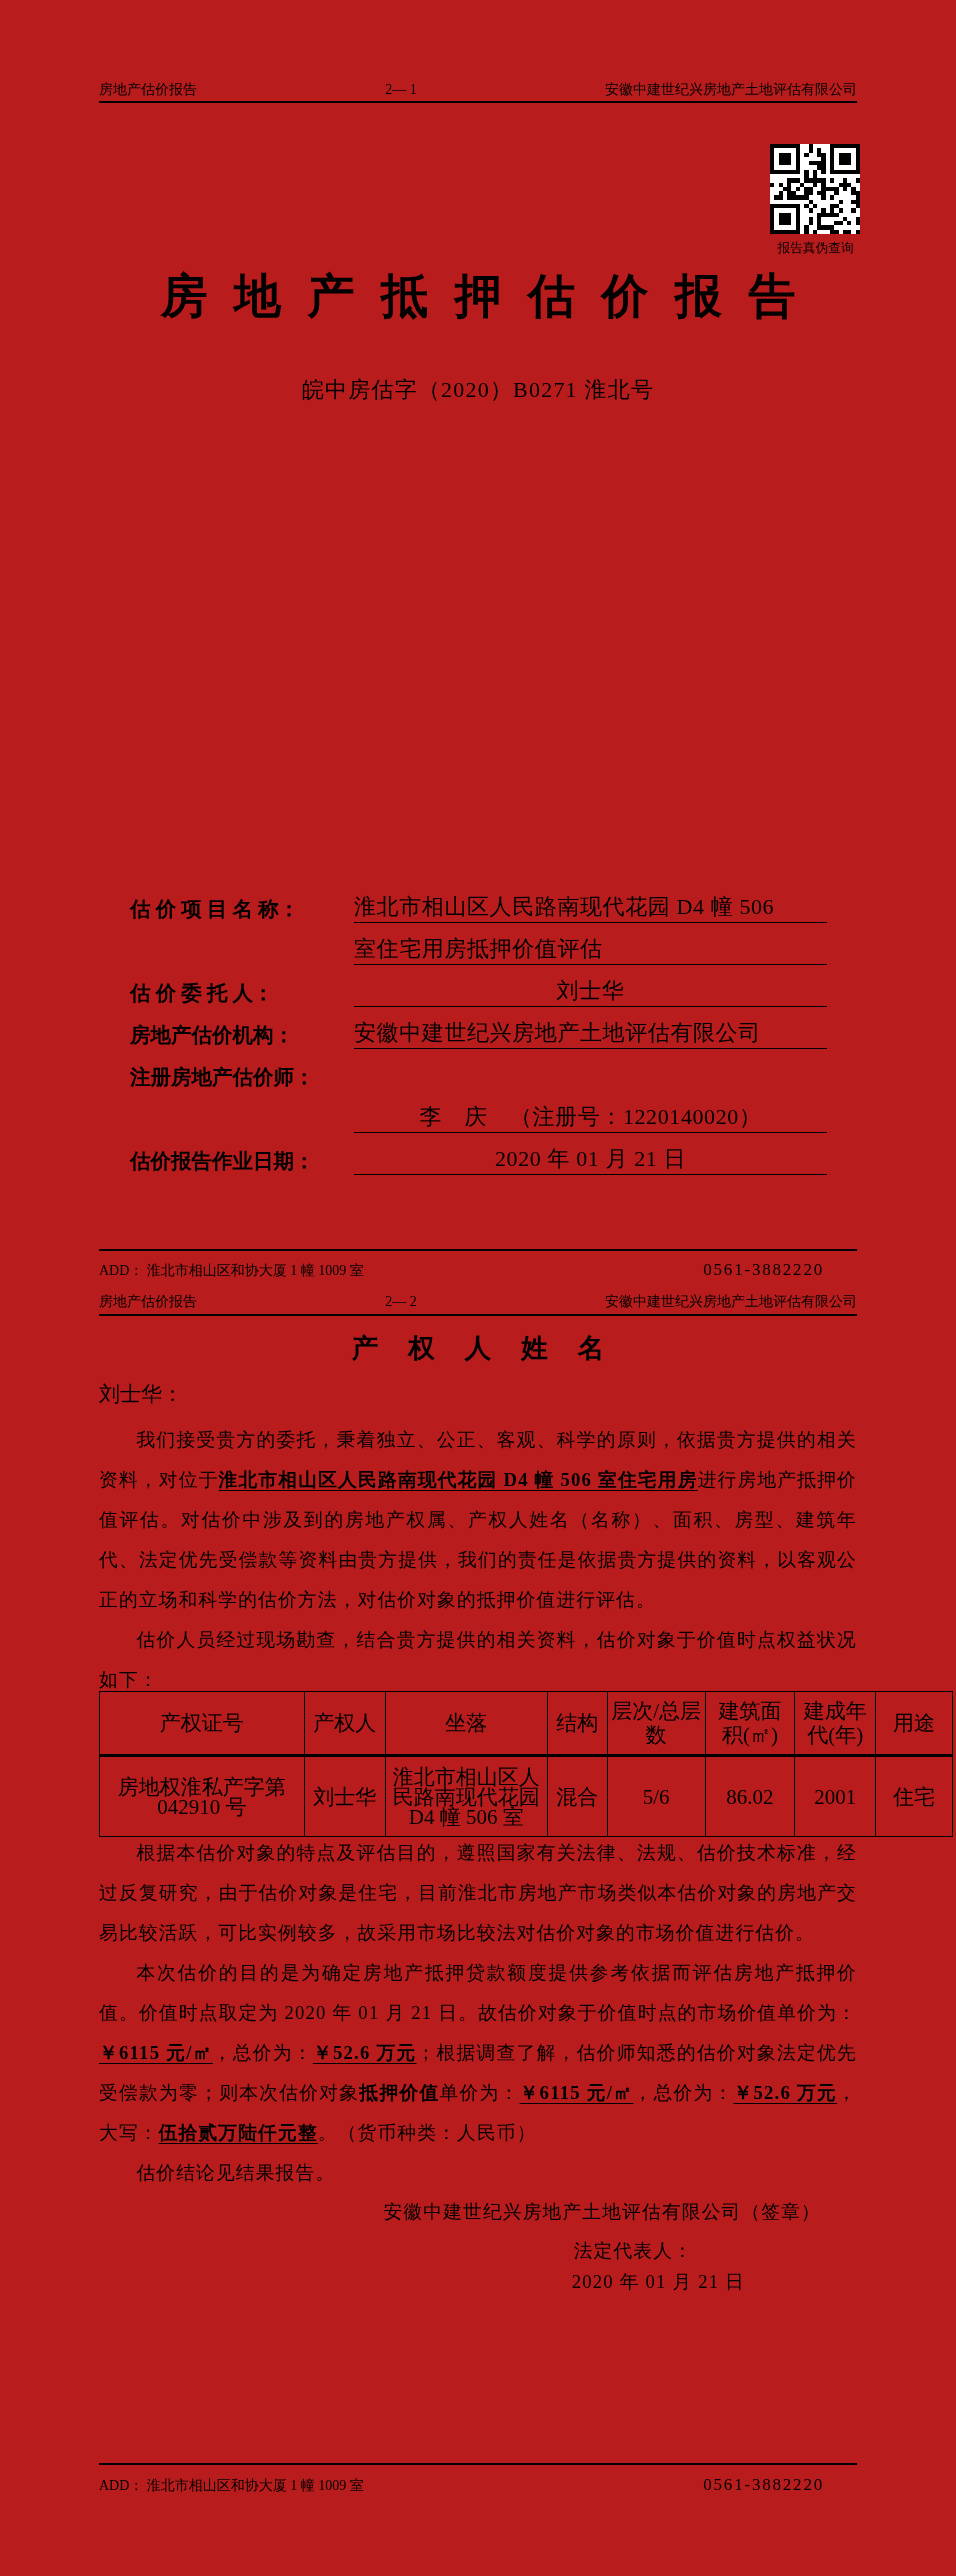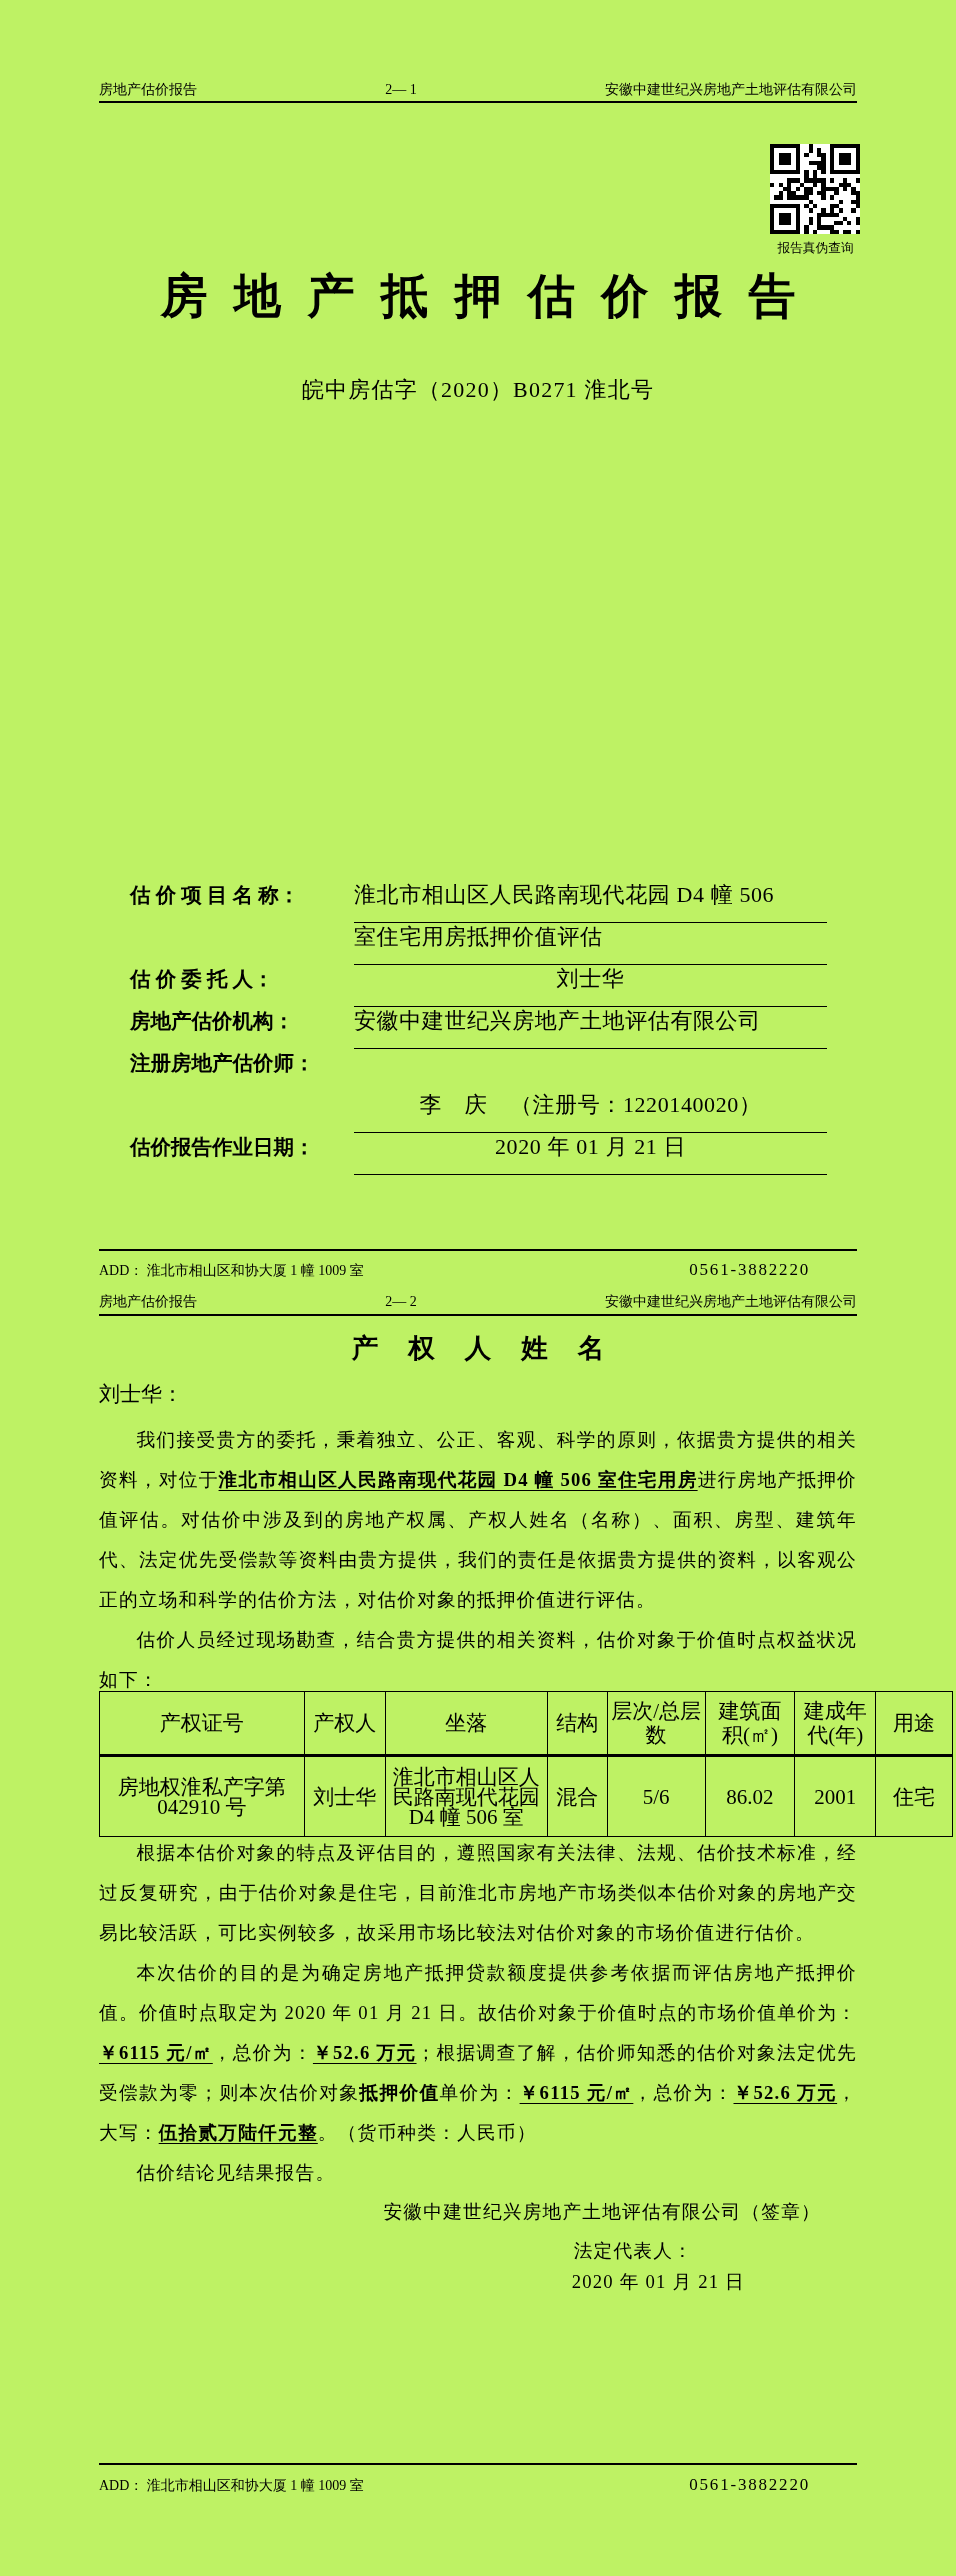--- a/index.html
+++ b/index.html
@@ -1,35 +1,35 @@
 <!DOCTYPE html>
 <html style="font-size:9.6px"><head>
 <meta charset="utf-8">
 <style>
   html,body{margin:0;padding:0;background:#fff;}
   .canvas{
-    position:relative;width:957px;height:2576px;background:#bef264;
+    position:relative;width:957px;height:2576px;background:#b91c1c;
     font-family:"Liberation Serif","DejaVu Serif",serif;color:#000;overflow:hidden;
   }
   
   .runhead{position:absolute;left:99px;width:758px;display:flex;justify-content:space-between;align-items:baseline;font-size:14px;white-space:nowrap;}
   .rule{position:absolute;left:99px;width:758px;height:2.4px;background:#000;}
   .runfoot{position:absolute;left:99px;width:758px;display:flex;justify-content:space-between;align-items:baseline;font-size:14px;white-space:nowrap;gap:28px;}
-  .runfoot .phone{font-size:17px;letter-spacing:1.8px;margin-right:47px;font-family:Liberation Serif, serif;}
+  .runfoot .phone{font-size:17px;letter-spacing:1.8px;margin-right:33px;font-family:Liberation Serif, serif;}
   
   .qr{position:absolute;left:770px;top:144px;width:90px;height:90px;}
   .qr svg{display:block;width:90px;height:90px;}
   .qr-cap{position:absolute;left:755px;top:240px;width:121px;text-align:center;font-size:12.7px;}
   
   .title{position:absolute;left:99px;top:265px;width:758px;margin:0;text-align:center;
          font-size:47px;font-weight:bold;letter-spacing:26.5px;padding-left:26.5px;box-sizing:border-box;white-space:nowrap;}
   .subtitle{position:absolute;left:99px;top:375px;width:758px;text-align:center;font-size:22px;letter-spacing:1.2px;}
   
   .info{position:absolute;left:130px;top:881px;width:697px;}
-  .irow{display:flex;height:42px;font-size:22px;}
+  .irow{display:flex;align-items:flex-end;height:42px;font-size:22px;}
   .ilabel{width:224px;flex:none;font-weight:bold;font-size:20.5px;white-space:nowrap;}
   .ival{flex:1;border-bottom:1.8px solid #000;text-align:center;white-space:nowrap;line-height:1.3;letter-spacing:0.6px;}
   .ival.left{text-align:left;}
   
   .fn-title{position:absolute;left:99px;top:1330px;width:758px;margin:0;text-align:center;
             font-size:26.5px;font-weight:bold;letter-spacing:30px;padding-left:30px;box-sizing:border-box;white-space:nowrap;}
   .salut{position:absolute;left:99px;top:1380px;font-size:21px;}
   .body-block{position:absolute;left:99px;width:758px;}
   .body1{top:1420px;}
   .body2{top:1833px;}

